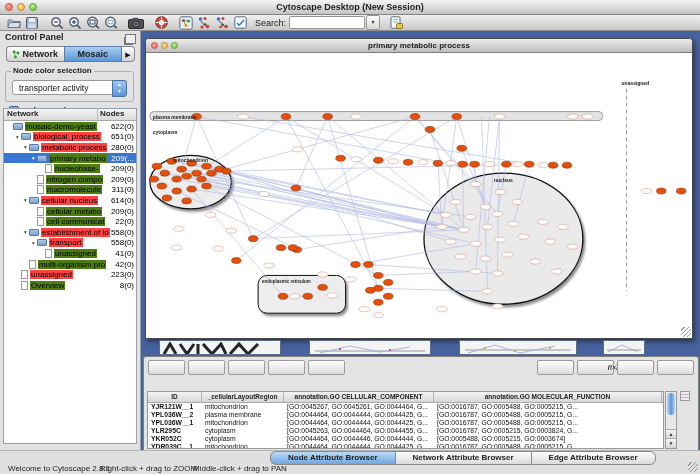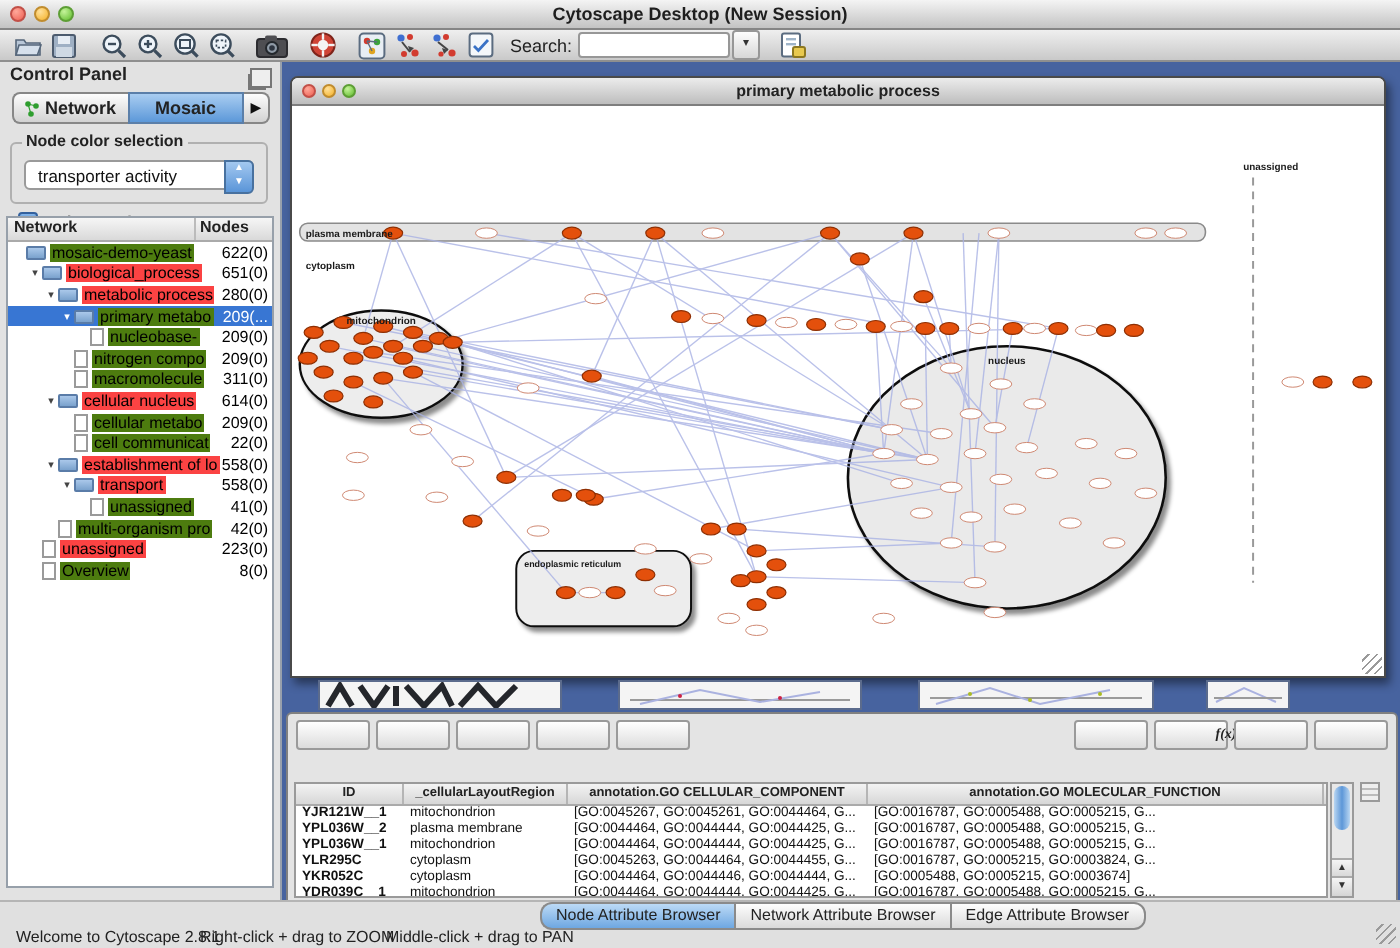--- a/index.html
+++ b/index.html
@@ -85,21 +85,21 @@
   .tr{display:flex;height:8px;}
   .td{font-size:6.8px;color:#111;line-height:8px;padding-left:3px;overflow:hidden;white-space:nowrap;box-sizing:border-box;flex:none;}
   .td.b{font-weight:bold;}
   .dp-scroll{position:absolute;left:521px;top:34px;width:12px;height:58px;border:1px solid #9a9a9a;background:#e8e8e8;box-sizing:border-box;}
   .dp-thumb{position:absolute;left:1px;top:1px;width:8px;height:22px;border-radius:4px;background:linear-gradient(90deg,#b9d6f2,#5d97d8,#b9d6f2);}
   .dp-sarr{position:absolute;left:0;width:10px;height:9px;font-size:5px;line-height:9px;text-align:center;color:#333;background:linear-gradient(#f5f5f5,#d5d5d5);border-top:1px solid #aaa;}
   .dp-hbtn{position:absolute;left:536px;top:34px;width:10px;height:10px;border:1px solid #9a9a9a;background:repeating-linear-gradient(#eee 0 2px,#bbb 2px 3px);box-sizing:border-box;}
   
   .bottom-strip{position:absolute;left:0;top:450px;width:700px;height:24px;background:#e0e0e0;border-top:1px solid #b5b5b5;}
   .browser-tabs{position:absolute;left:270px;top:451px;display:flex;}
-  .btab{font-size:8px;font-weight:normal;color:#222;padding:0 7px;height:12px;line-height:11px;background:linear-gradient(#fdfdfd,#dadada);border:1px solid #8a8a8a;border-right:none;}
+  .btab{font-size:8px;font-weight:bold;color:#222;padding:0 17px;height:12px;line-height:11px;background:linear-gradient(#fdfdfd,#dadada);border:1px solid #8a8a8a;border-right:none;}
   .btab:first-child{border-radius:6px 0 0 6px;}
   .btab:last-child{border-right:1px solid #8a8a8a;border-radius:0 6px 6px 0;}
   .btab.active{background:linear-gradient(#bcdaf6,#6ea7e1);}
   .status-item{position:absolute;top:464px;font-size:8px;color:#222;}
   .grip{position:absolute;right:2px;bottom:2px;width:10px;height:10px;background:repeating-linear-gradient(135deg,#e0e0e0 0 2px,#9a9a9a 2px 3px);}
 </style>
 </head>
 <body>
 
 <div class="screen">

